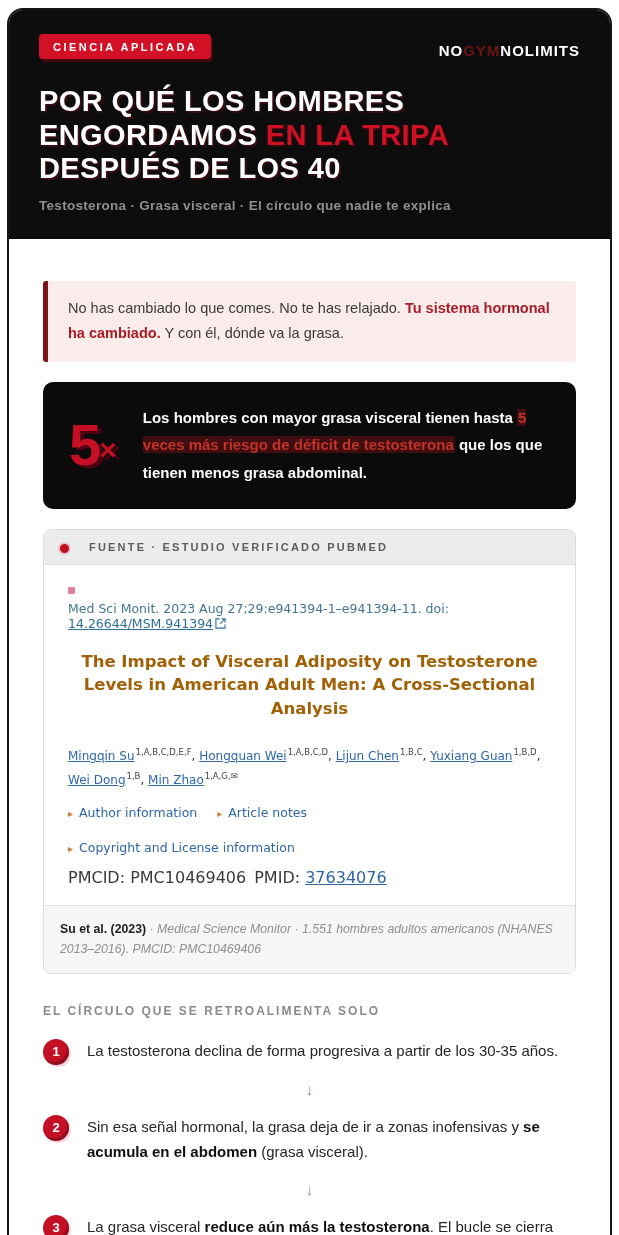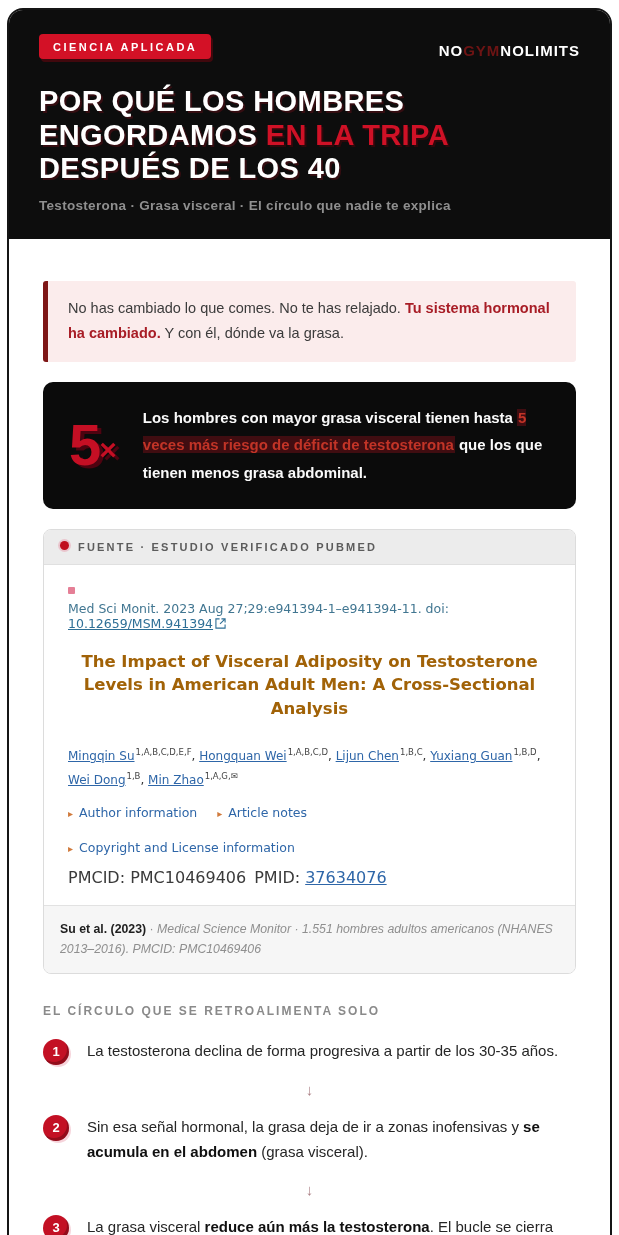--- a/index.html
+++ b/index.html
@@ -114,22 +114,22 @@
   .source-card {
     margin-top: 20px;
     border: 1px solid #dcdcdc;
     border-radius: 8px;
     overflow: hidden;
   }
   .sc-header {
     background: #ececec;
     padding: 11px 16px;
     display: flex;
-    align-items: flex-start;
-    gap: 9px;
+    align-items: flex-end;
+    gap: 20px;
     border-bottom: 1px solid #e0e0e0;
   }
   .dot {
     width: 9px; height: 9px;
     background: #c00e1e;
     border-radius: 50%;
     box-shadow: 0 0 0 2px rgba(230,140,160,0.4);
   }
   .sc-label {
     font-size: 11px;
@@ -272,21 +272,21 @@
       </div>
 
       <section class="source-card">
         <div class="sc-header">
           <span class="dot"></span>
           <span class="sc-label">FUENTE · ESTUDIO VERIFICADO PUBMED</span>
         </div>
         <div class="sc-body">
           <p class="citation">
             <span class="journal-bullet"></span>
-            <span><span>Med Sci Monit. 2023 Aug 27;29:e941394-1–e941394-11. doi: </span><a href="#">10.12659/MSM.941394</a><span class="ext-icon"><svg width="11" height="11" viewBox="0 0 12 12">
+            <span><span>Med Sci Monit. 2023 Aug 27;29:e941394-1–e941394-11. doi: </span><a href="#">14.26644/MSM.941394</a><span class="ext-icon"><svg width="11" height="11" viewBox="0 0 12 12">
                     <path d="M5 1H1v10h10V7" fill="none" stroke="#2e6f96" stroke-width="1.2"></path>
                     <path d="M7 1h4v4M11 1L5.5 6.5" fill="none" stroke="#2e6f96" stroke-width="1.2"></path>
                   </svg></span></span>
           </p>
           <h2 class="article-title">The Impact of Visceral Adiposity on Testosterone Levels in American Adult Men: A Cross-Sectional Analysis</h2>
           <p class="authors"><a href="#">Mingqin Su</a><sup>1,A,B,C,D,E,F</sup><span>, </span><a href="#">Hongquan Wei</a><sup>1,A,B,C,D</sup><span>, </span><a href="#">Lijun Chen</a><sup>1,B,C</sup><span>, </span><a href="#">Yuxiang Guan</a><sup>1,B,D</sup><span>, </span><a href="#">Wei Dong</a><sup>1,B</sup><span>, </span><a href="#">Min Zhao</a><sup>1,A,G,✉</sup></p>
           <p class="meta-links">
             <a href="#"><span class="tri">▸</span><span>Author information</span></a>
             <a href="#"><span class="tri">▸</span><span>Article notes</span></a>
             <a href="#"><span class="tri">▸</span><span>Copyright and License information</span></a>

